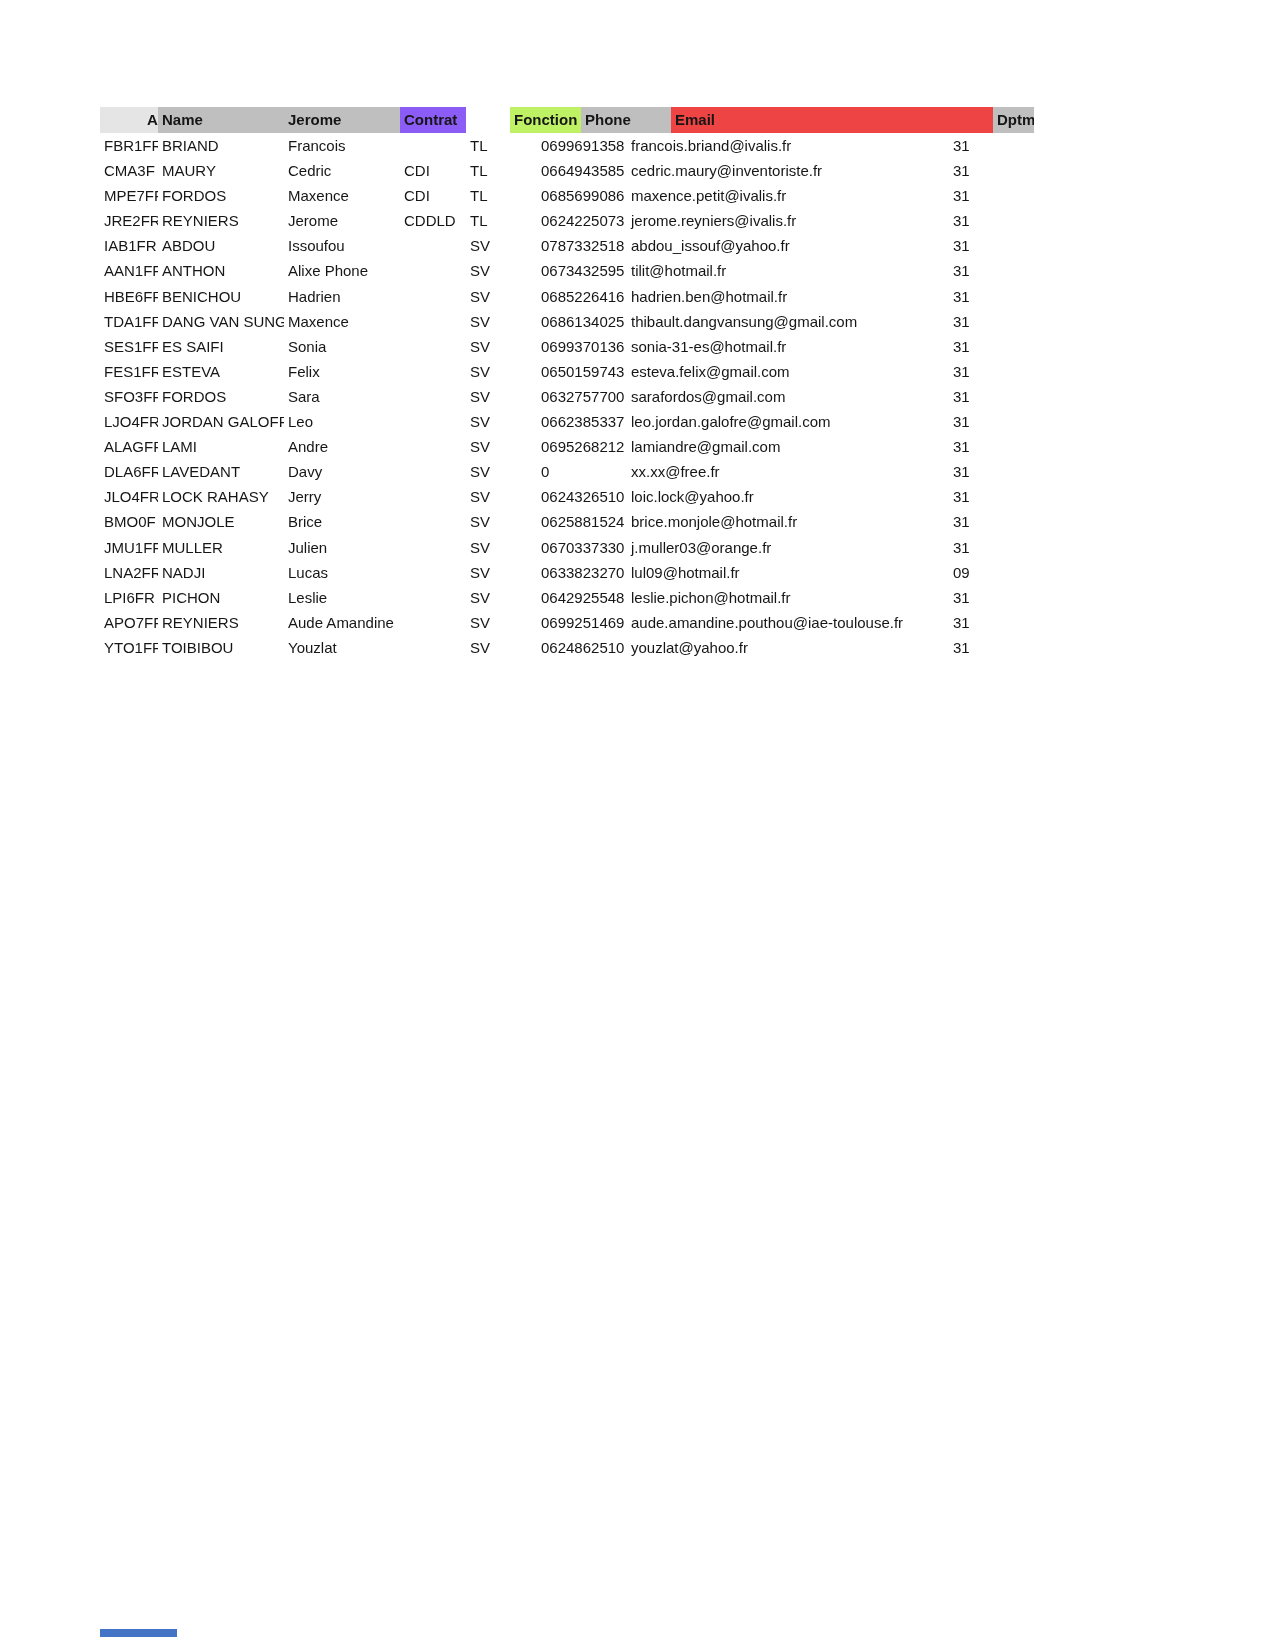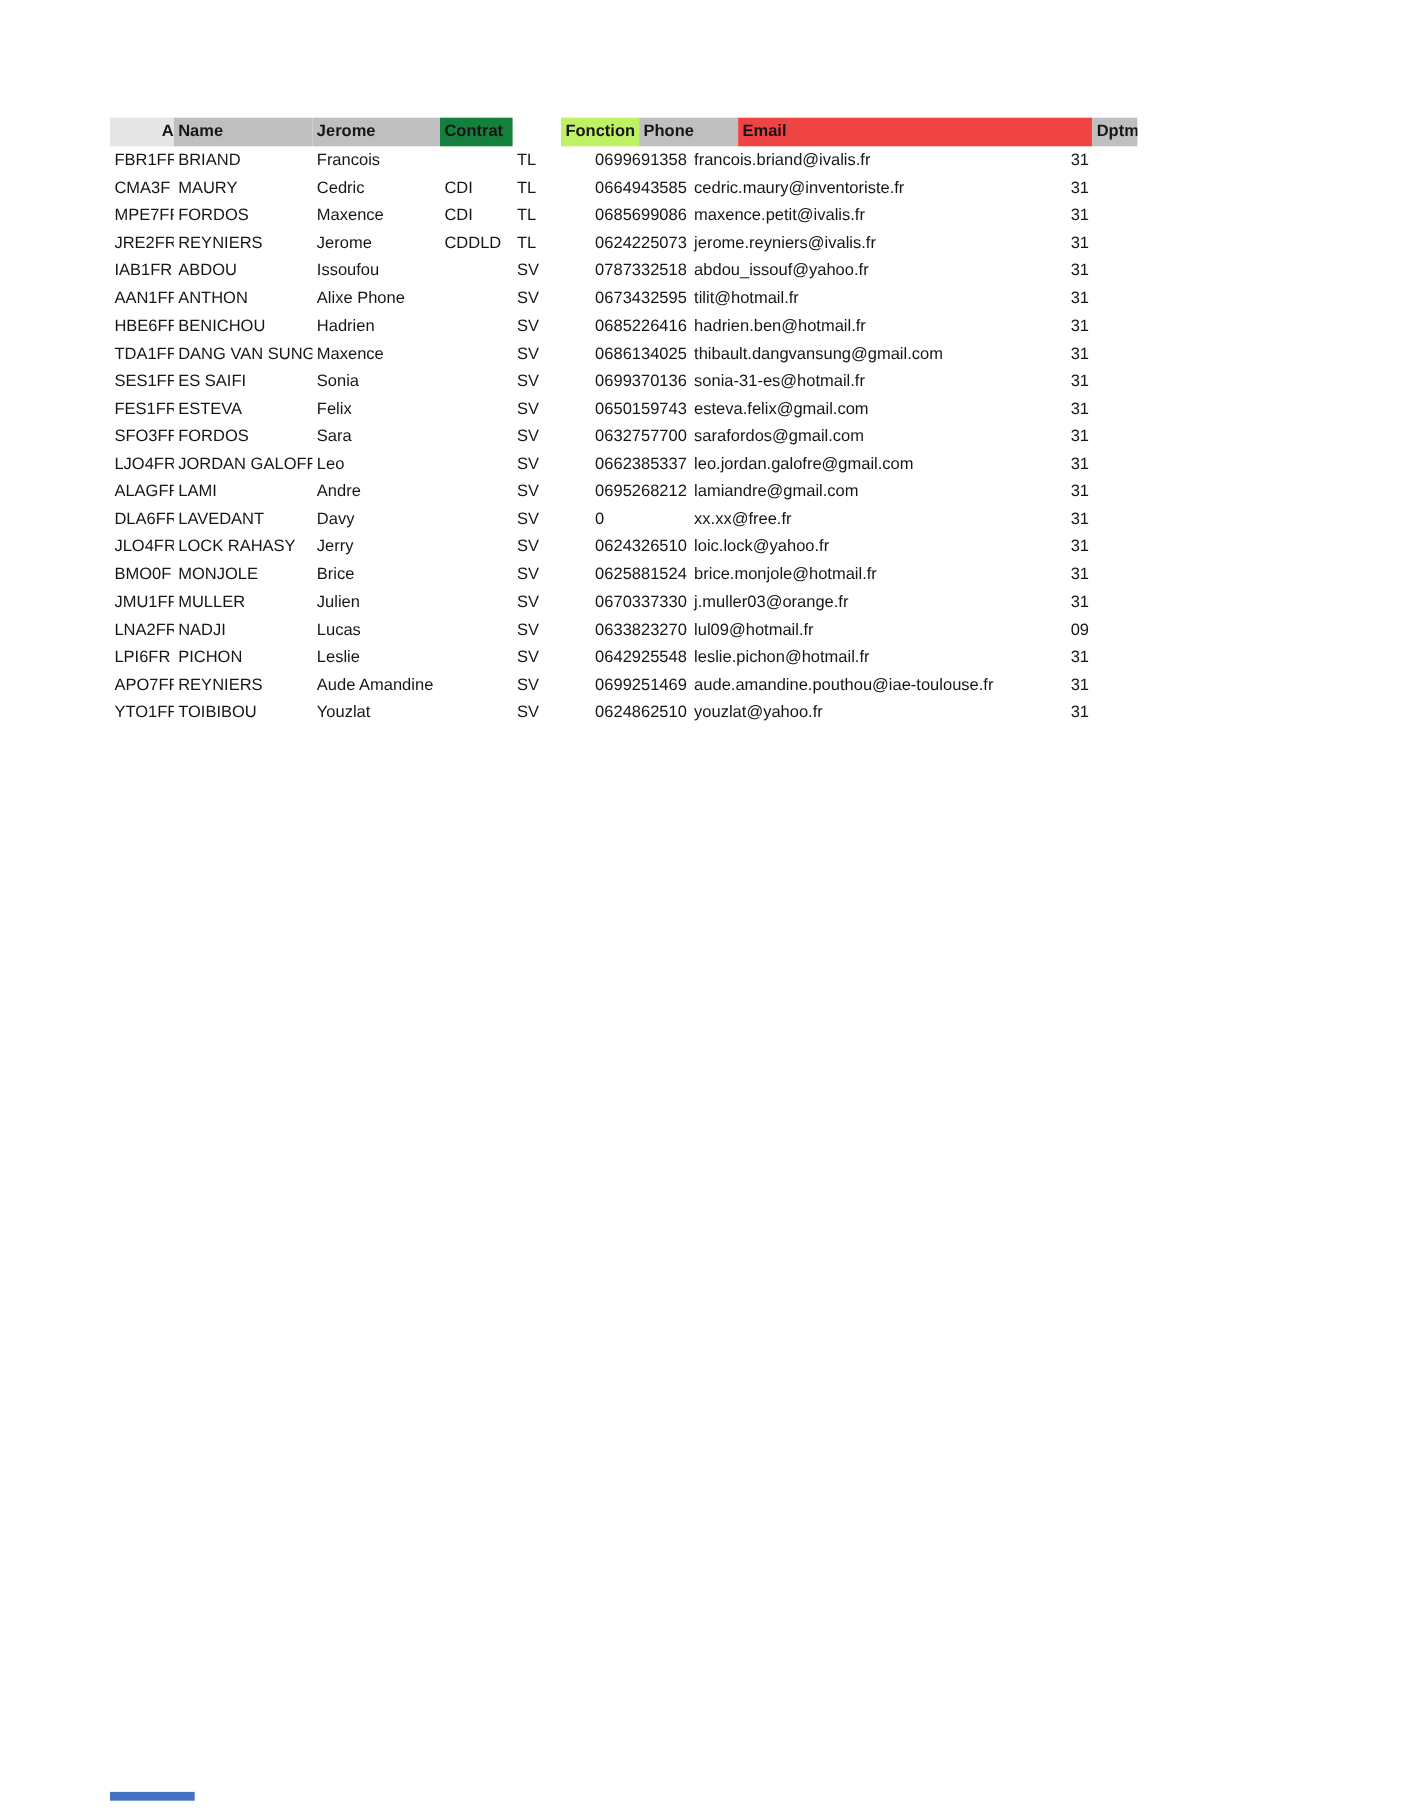--- a/index.html
+++ b/index.html
@@ -45,39 +45,39 @@
     overflow: hidden;
     flex: 0 0 auto;
   }
   .col0 { width: 58px;  }
   .col1 { width: 126px; }
   .col2 { width: 116px; }
   .col3 { width: 66px;  }
   .col4 { width: 71px;  }
   .col5 { width: 90px;  }
   .col6 { width: 322px; }
-  .col7 { width: 41px; text-align: right;  }
+  .col7 { width: 41px;  }
   .accent-bar {
     position: absolute;
     left: 100px;
     top: 1629px;
     width: 77px;
     height: 8px;
   }
 </style>
 </head>
 <body>
 
 <div class="page">
   <div class="sheet-table">
     <div class="hrow">
         <div class="cell col0" style="background: #e5e5e5; padding-left: 47px;">Acro</div>
         <div class="cell col1" style="background: rgb(191, 191, 191);">Name</div>
         <div class="cell col2" style="background: rgb(191, 191, 191);">Jerome</div>
-        <div class="cell col3" style="background: #15803d;">Contrat</div>
+        <div class="cell col3" style="background: #8b5cf6;">Contrat</div>
         <div class="cell col4" style="background: #bef264; margin-left: 44px;">Fonction</div>
         <div class="cell col5" style="background: rgb(191, 191, 191);">Phone</div>
         <div class="cell col6" style="background: #ef4444;">Email</div>
         <div class="cell col7" style="background: rgb(191, 191, 191);">Dptm</div>
       </div>
     <div>
         <div class="row">
           <div class="cell col0">FBR1FR</div>
           <div class="cell col1">BRIAND</div>
           <div class="cell col2">Francois</div>

